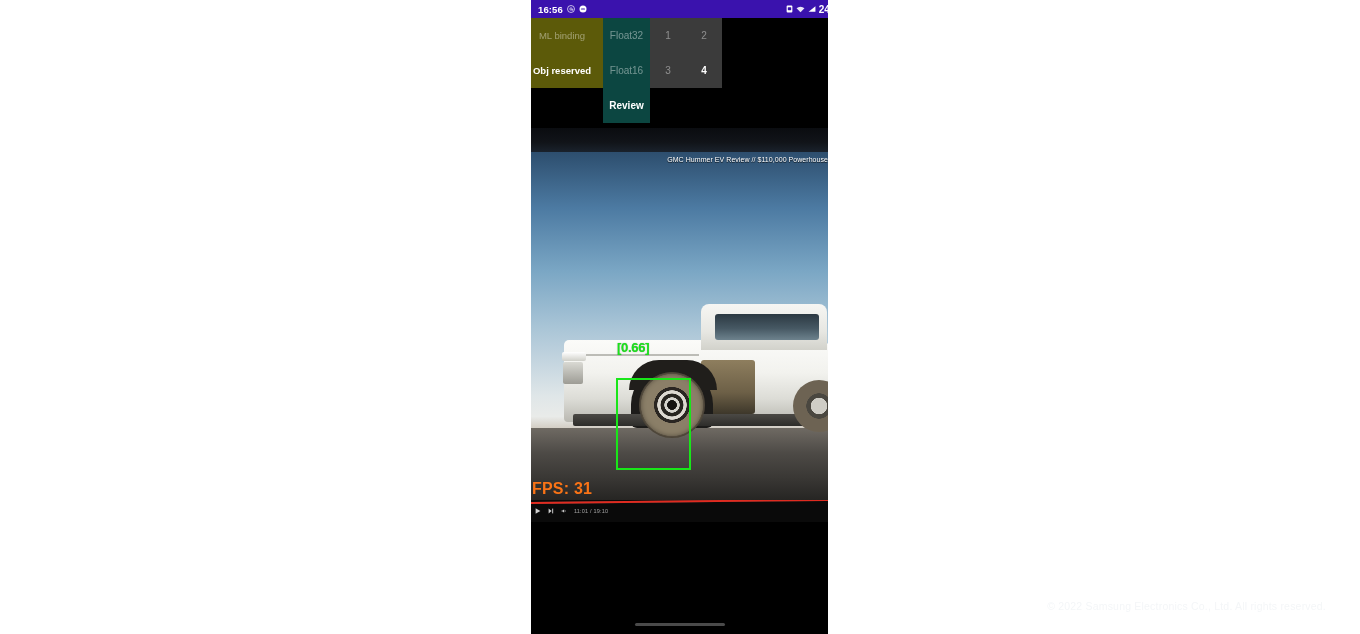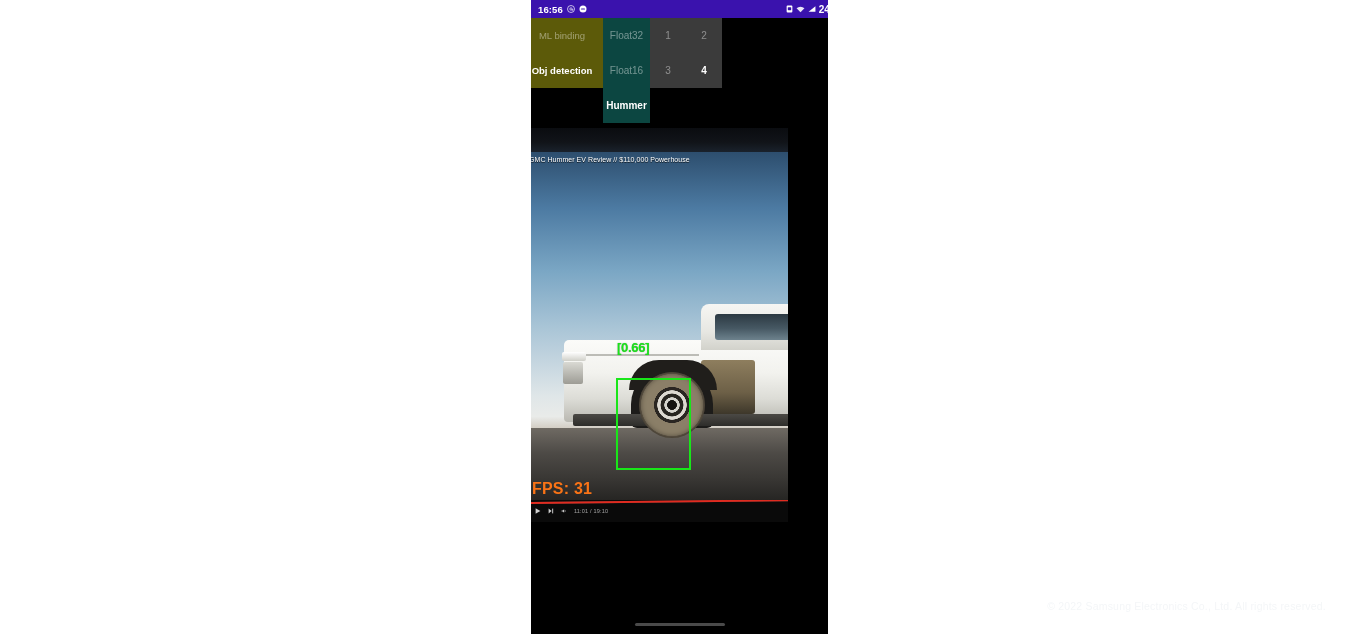--- a/index.html
+++ b/index.html
@@ -80,23 +80,24 @@
   #col-threads { width:72px; background:#3b3b3b; }
   .thread-row { display:flex; }
   #col-threads .cell { height:35px; width:36px; }
 
   
   #panel-filler { flex:1; height:110px; background:#000000; align-self:stretch; }
 
   
   #preview {
     position:absolute; left:0; top:128px;
-    width:257px; height:394px;
+    width:297px; height:394px;
     overflow:hidden;
     background:#000;
+    text-align:right;
   }
   
   #vid-letterbox-top {
     position:absolute; left:0; top:0; width:297px; height:24px;
     background:linear-gradient(180deg,#0a0c10 0%,#111419 60%,#1a222c 100%);
   }
   
   #vid-scene {
     position:absolute; left:0; top:24px; width:297px; height:348px;
     background:
@@ -354,28 +355,28 @@
               <rect x="2.2" y="10" width="5.6" height="3.2" fill="#fff"></rect>
             </svg>
         </span>
       </div>
     </div>
 
     <div id="control-panel">
 
       <div class="col" id="col-task">
         <div class="cell">ML binding</div>
-        <div class="cell sel">Obj detection</div>
+        <div class="cell sel">Obj reserved</div>
       </div>
 
 
       <div class="col" id="col-precision">
         <div class="cell">Float32</div>
         <div class="cell">Float16</div>
-        <div class="cell sel">Hummer</div>
+        <div class="cell sel">Review</div>
       </div>
 
       <div class="col" id="col-threads">
         <div class="thread-row">
           <div class="cell">1</div>
           <div class="cell">2</div>
         </div>
         <div class="thread-row">
           <div class="cell">3</div>
           <div class="cell sel">4</div>

